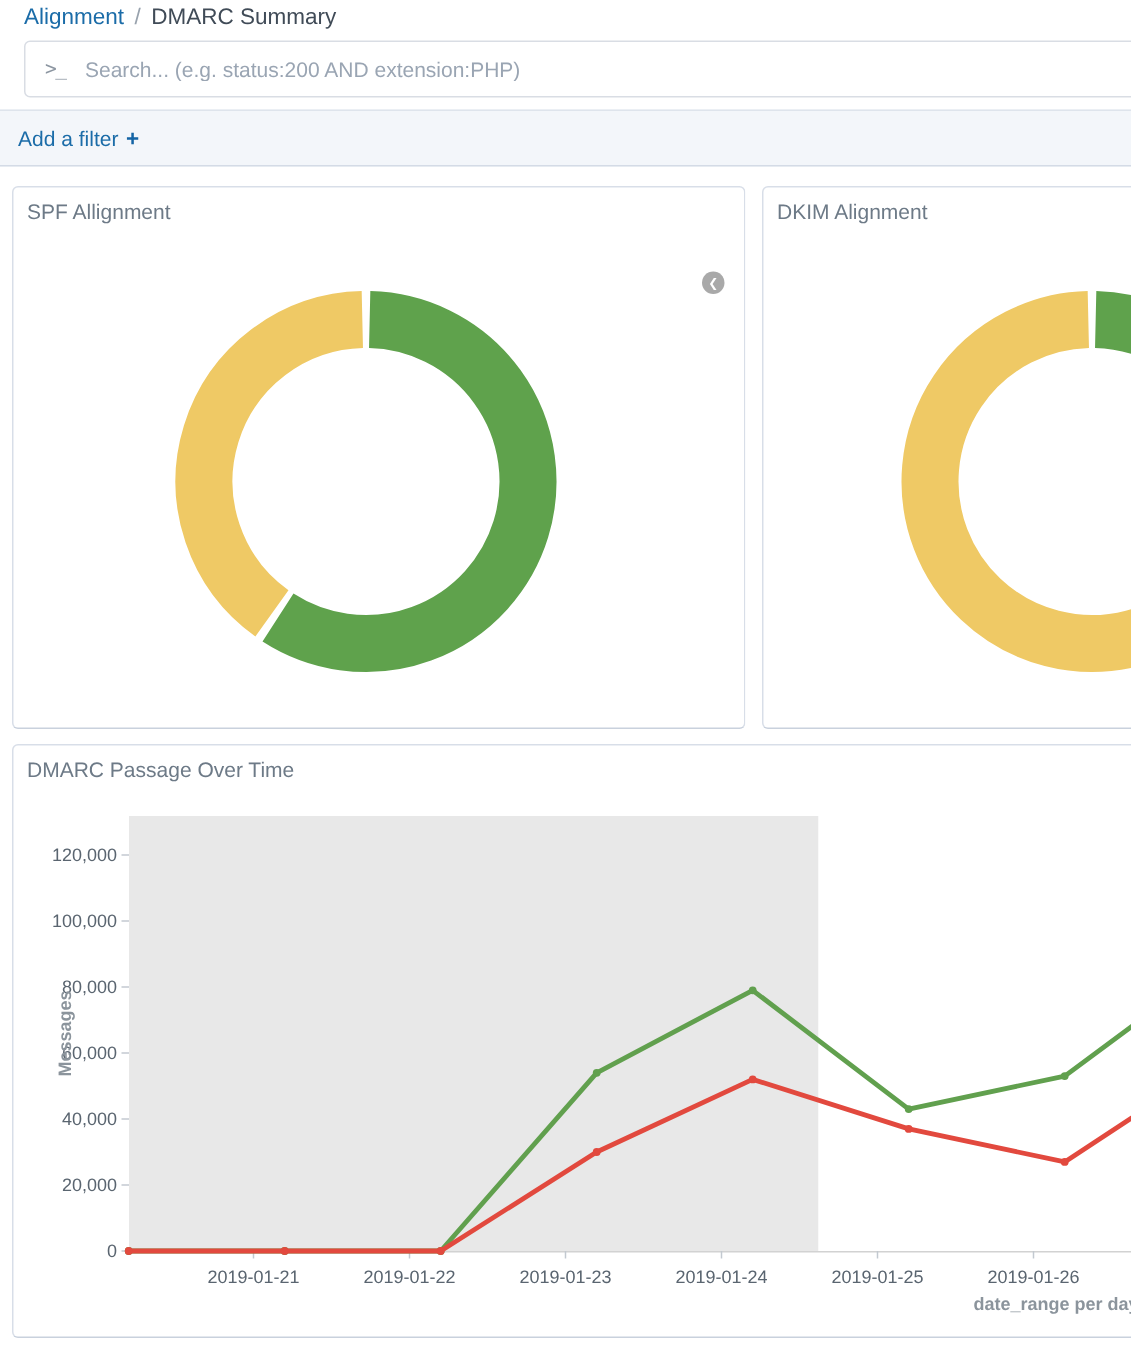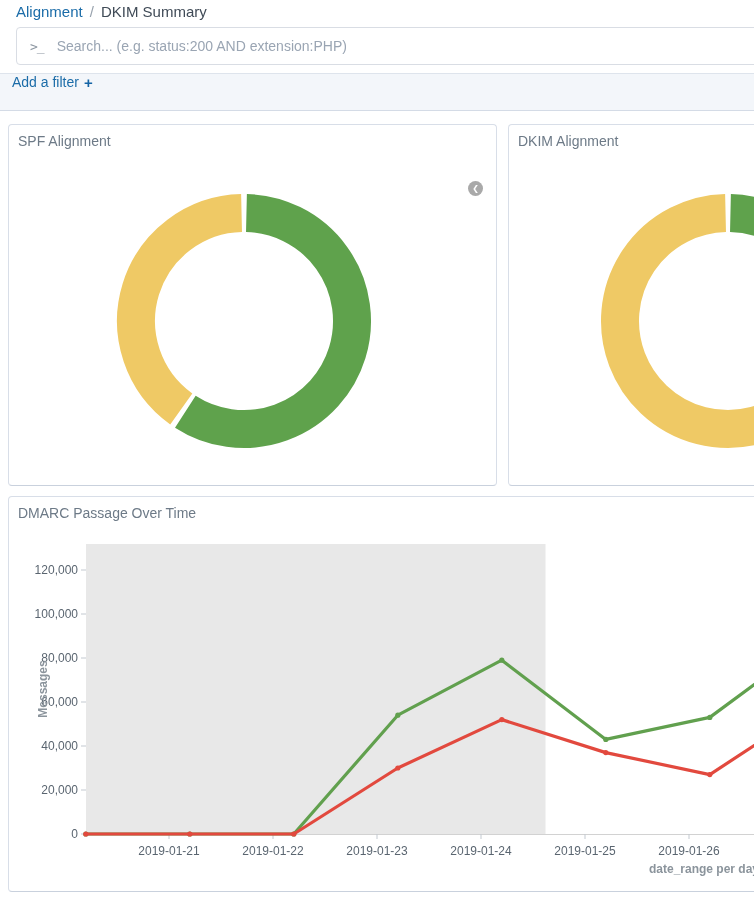--- a/index.html
+++ b/index.html
@@ -13,56 +13,56 @@
   .crumb-sep{color:#98a2ad;margin:0 7px}
   .crumb-current{color:#404b57}
   
   .search-wrap{position:absolute;left:16px;top:27px;height:36px;right:-10px;
     border:1px solid #d9dde4;border-radius:4px;background:#fff;display:flex;align-items:center}
   .prompt-glyph{font-family:"DejaVu Sans Mono",monospace;color:#8c96a1;font-size:13px;margin:0 11px 0 13px;letter-spacing:-1px}
   .search-input{border:none;outline:none;flex:1;font-size:14px;color:#343741;background:transparent;font-family:"Liberation Sans",sans-serif}
   .search-input::placeholder{color:#9aa5b3}
   
   .filter-bar{position:absolute;top:73px;left:0;right:0;height:38px;background:#f3f6fa;
-    border-top:1px solid #dee4ec;border-bottom:1px solid #d4dbe6;display:flex;align-items:flex-start;padding-left:12px;box-sizing:border-box}
+    border-top:1px solid #dee4ec;border-bottom:1px solid #d4dbe6;display:flex;align-items:center;padding-left:12px;box-sizing:border-box}
   .add-filter{color:#1b6ca8;font-size:14px;cursor:pointer}
   .plus-glyph{color:#1464a5;font-weight:bold;margin-left:5px;font-size:15px;cursor:pointer}
   
   .panel{position:absolute;background:#fff;border:1px solid #d8dee8;border-bottom-color:#c9d1dd;border-radius:4px;box-sizing:border-box}
   #panel-spf{left:8px;top:124px;width:489px;height:362px}
   #panel-dkim{left:508px;top:124px;width:489px;height:362px}
   #panel-dmarc{left:8px;top:496px;width:989px;height:396px}
   .panel-title{padding:8px 9px;font-size:14px;color:#6d7a87}
   .nav-circle{position:absolute;top:56px;right:13px;width:15px;height:15px;border-radius:50%;
     background:#a9a9a9;color:#fff;display:flex;align-items:center;justify-content:center;
     font-size:8px;line-height:1;cursor:pointer;user-select:none}
   .donut-svg{position:absolute;pointer-events:none}
   #spf-donut{left:106px;top:67px}
   #dkim-donut{left:90px;top:67px}
   #dmarc-chart{position:absolute;left:0;top:0}
 </style>
 </head>
 <body>
 
 <div class="breadcrumb">
-  <a class="crumb-link">Alignment</a><span class="crumb-sep">/</span><span class="crumb-current">DKIM Summary</span>
+  <a class="crumb-link">Alignment</a><span class="crumb-sep">/</span><span class="crumb-current">DMARC Summary</span>
 </div>
 
 <div class="search-wrap">
   <span class="prompt-glyph">&gt;_</span>
   <input class="search-input" type="text" placeholder="Search... (e.g. status:200 AND extension:PHP)" style="">
 </div>
 
 <div class="filter-bar">
   <span class="add-filter">Add a filter</span>
   <span class="plus-glyph">+</span>
 </div>
 
 <div class="panel" id="panel-spf">
-  <div class="panel-title">SPF Alignment</div>
+  <div class="panel-title">SPF Allignment</div>
   <div class="nav-circle">❮</div>
   <svg id="spf-donut" class="donut-svg" width="258" height="258">
       <path d="M 131.45 21.03 A 108 108 0 1 1 70.34 219.68" fill="none" stroke="#5fa24c" stroke-width="38"></path>
       <path d="M 66.28 216.92 A 108 108 0 0 1 126.55 21.03" fill="none" stroke="#efc965" stroke-width="38"></path>
     </svg>
 </div>
 
 <div class="panel" id="panel-dkim">
   <div class="panel-title">DKIM Alignment</div>
   <svg id="dkim-donut" class="donut-svg" width="258" height="258">

